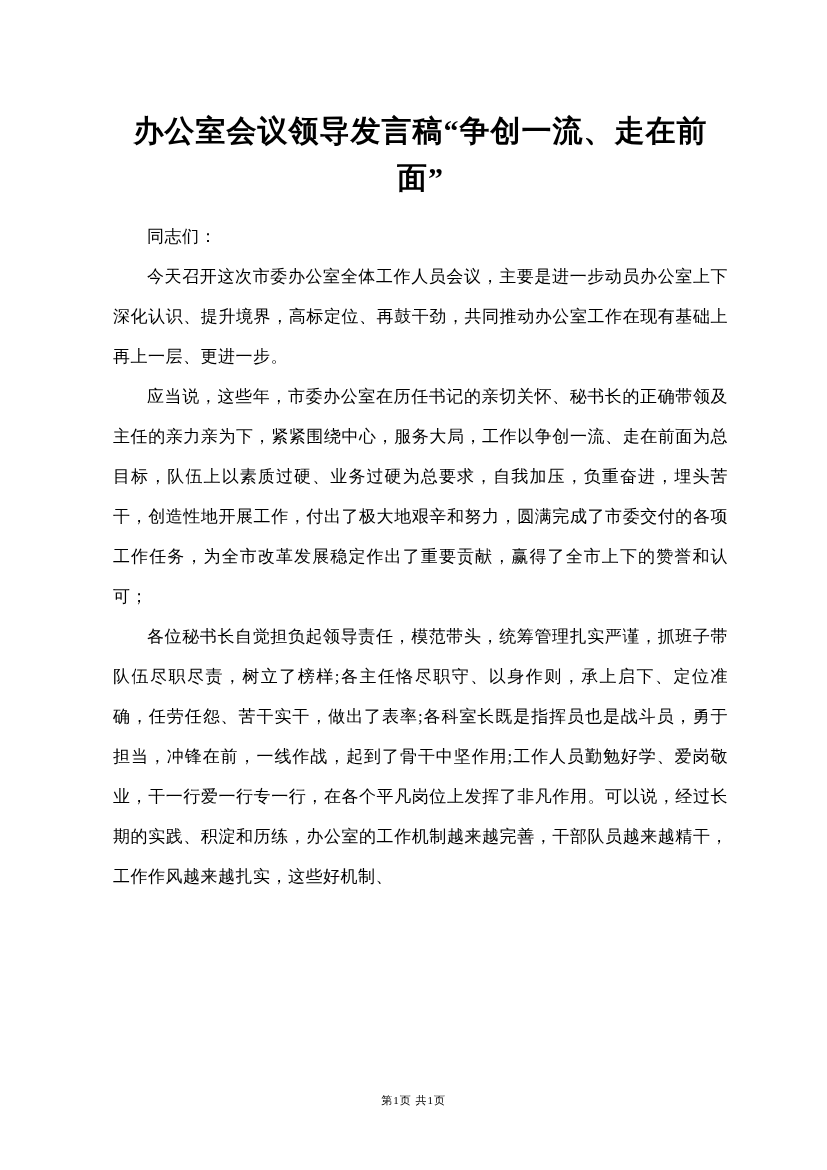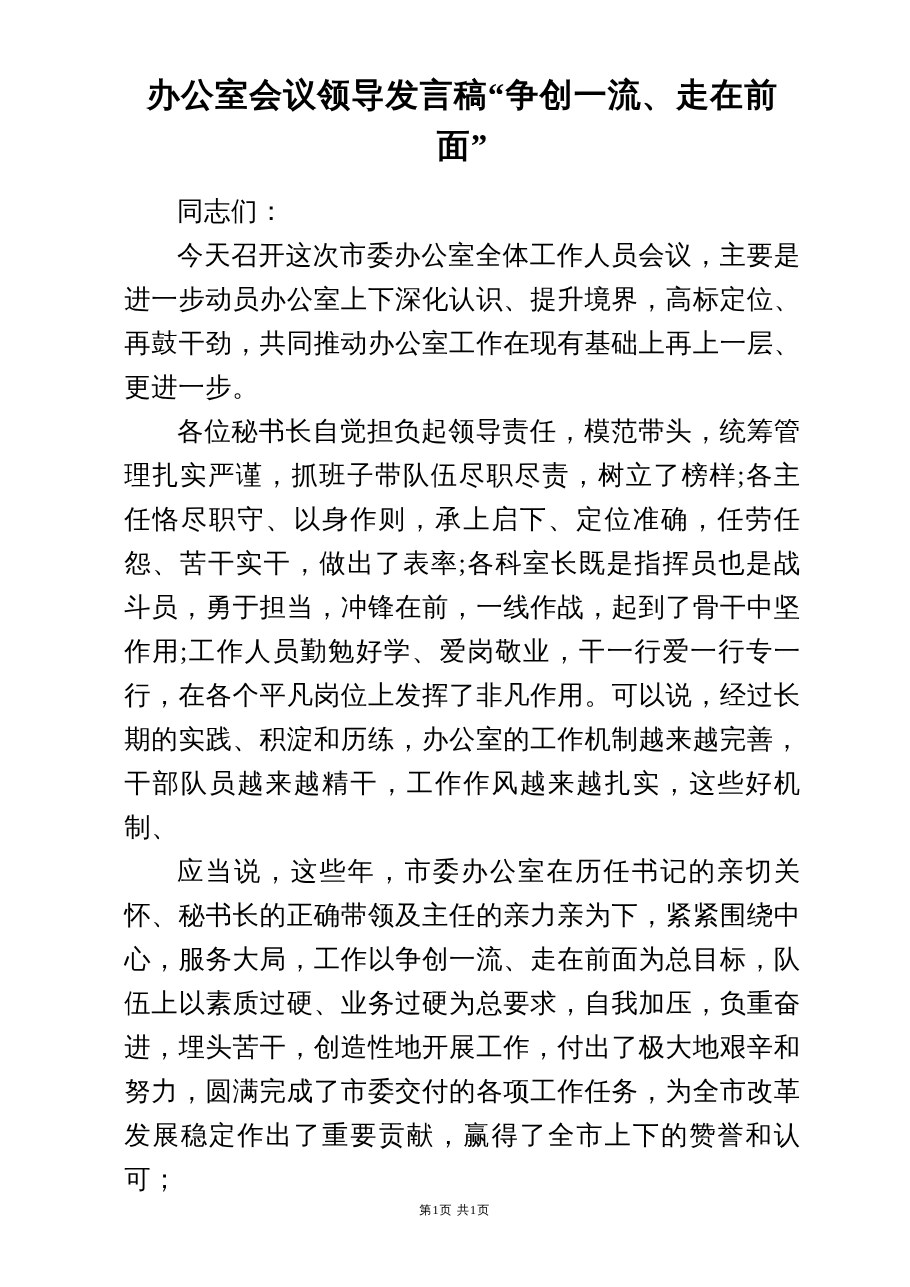--- a/index.html
+++ b/index.html
@@ -7,39 +7,39 @@
     padding: 0;
     background: #ffffff;
   }
   .page {
     position: relative;
     width: 827px;
     height: 1170px;
     margin: 0 auto;
     background: #ffffff;
     box-sizing: border-box;
-    padding: 64px 99px 0 113px;
+    padding: 108px 99px 0 113px;
     font-family: "Liberation Serif", "DejaVu Serif", serif;
     color: #000000;
     overflow: hidden;
   }
   .doc-title {
     margin: 0 0 16px 0;
     font-size: 30px;
     font-weight: bold;
     text-align: center;
     line-height: 1.55;
     letter-spacing: 1px;
   }
   .doc-body {
     margin: 0;
   }
   .para {
     margin: 0;
-    font-size: 24px;
+    font-size: 17px;
     line-height: 40px;
     text-align: justify;
     text-indent: 2em;
     letter-spacing: 0.5px;
   }
   .footer {
     position: absolute;
     left: 0;
     right: 0;
     bottom: 62px;
@@ -51,21 +51,21 @@
 </head>
 <body>
 
 <div class="page">
 
   <h1 class="doc-title">办公室会议领导发言稿“争创一流、走在前面”</h1>
 
   <div class="doc-body">
     <p class="para">同志们：</p>
     <p class="para">今天召开这次市委办公室全体工作人员会议，主要是进一步动员办公室上下深化认识、提升境界，高标定位、再鼓干劲，共同推动办公室工作在现有基础上再上一层、更进一步。</p>
+    <p class="para">应当说，这些年，市委办公室在历任书记的亲切关怀、秘书长的正确带领及主任的亲力亲为下，紧紧围绕中心，服务大局，工作以争创一流、走在前面为总目标，队伍上以素质过硬、业务过硬为总要求，自我加压，负重奋进，埋头苦干，创造性地开展工作，付出了极大地艰辛和努力，圆满完成了市委交付的各项工作任务，为全市改革发展稳定作出了重要贡献，赢得了全市上下的赞誉和认可；</p>
     <p class="para">各位秘书长自觉担负起领导责任，模范带头，统筹管理扎实严谨，抓班子带队伍尽职尽责，树立了榜样;各主任恪尽职守、以身作则，承上启下、定位准确，任劳任怨、苦干实干，做出了表率;各科室长既是指挥员也是战斗员，勇于担当，冲锋在前，一线作战，起到了骨干中坚作用;工作人员勤勉好学、爱岗敬业，干一行爱一行专一行，在各个平凡岗位上发挥了非凡作用。可以说，经过长期的实践、积淀和历练，办公室的工作机制越来越完善，干部队员越来越精干，工作作风越来越扎实，这些好机制、</p>
-    <p class="para">应当说，这些年，市委办公室在历任书记的亲切关怀、秘书长的正确带领及主任的亲力亲为下，紧紧围绕中心，服务大局，工作以争创一流、走在前面为总目标，队伍上以素质过硬、业务过硬为总要求，自我加压，负重奋进，埋头苦干，创造性地开展工作，付出了极大地艰辛和努力，圆满完成了市委交付的各项工作任务，为全市改革发展稳定作出了重要贡献，赢得了全市上下的赞誉和认可；</p>
   </div>
 
   <div class="footer">
     <span>第1页 共1页</span>
   </div>
 
 </div>
 
 </body></html>

